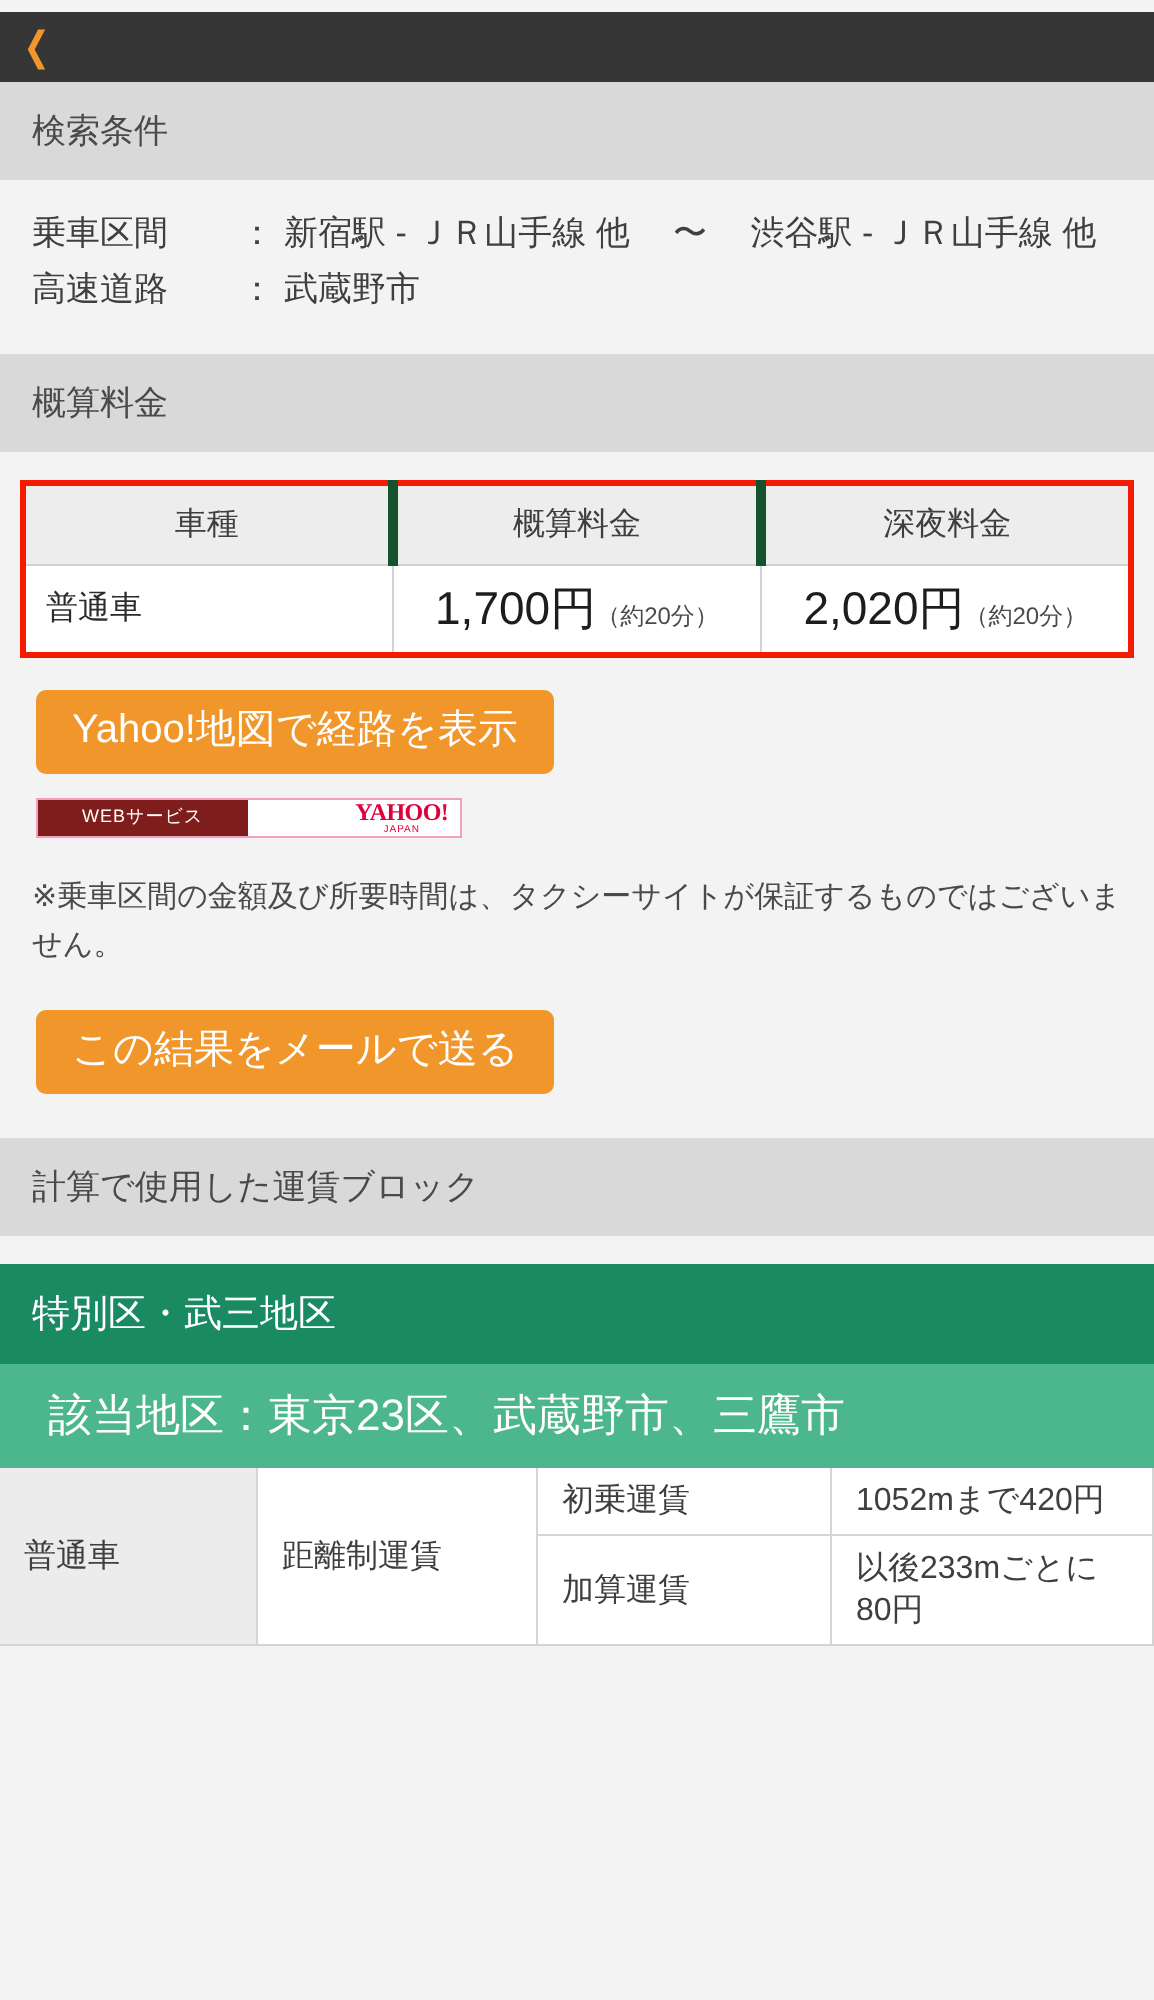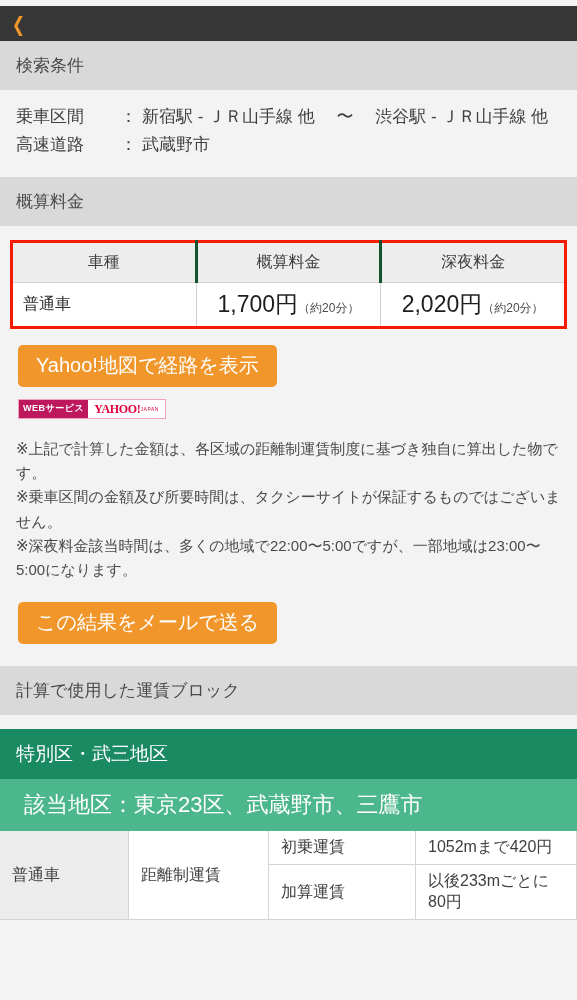--- a/index.html
+++ b/index.html
@@ -91,21 +91,21 @@
     background: #ffffff;
     table-layout: fixed;
   }
   .fare-table th {
     background: #ededed;
     font-size: 16px;
     font-weight: normal;
     color: #3f3f3f;
     padding: 9px 4px;
     text-align: center;
-    border-right: 3px solid #14532d;
+    border-right: 5px solid #14532d;
     border-bottom: 1px solid #d2d2d2;
   }
   .fare-table th:last-child { border-right: none; }
   .fare-table td {
     font-size: 16px;
     color: #2c2c2c;
     padding: 6px 8px;
     border-right: 1px solid #d2d2d2;
     background: #ffffff;
     text-align: center;
@@ -149,35 +149,37 @@
     display: inline-flex;
     align-items: stretch;
     border: 1px solid #f2a0bb;
     margin: 12px 0 0 18px;
     background: #ffffff;
     height: 20px;
     box-sizing: border-box;
     overflow: hidden;
   }
   .yahoo-badge-left {
-    background: #be185d;
+    background: #7f1d1d;
     color: #ffffff;
     font-size: 9px;
     display: flex;
     align-items: center;
-    padding: 0 4px;
+    padding: 0 22px;
     letter-spacing: 0.5px;
-    font-weight: bold;
+    font-weight: normal;
   }
   .yahoo-badge-right {
     display: flex;
+    flex-direction: column;
     justify-content: center;
     align-items: center;
     padding: 0 6px;
     background: #ffffff;
+    margin-left: 48px;
   }
   .yahoo-word {
     color: #e0003c;
     font-size: 12px;
     font-weight: bold;
     font-family: "Liberation Serif", "DejaVu Serif", serif;
     line-height: 1;
     letter-spacing: -0.3px;
   }
   .yahoo-sub {
@@ -311,23 +313,21 @@
 
 <div class="yahoo-badge">
   <span class="yahoo-badge-left">WEBサービス</span>
   <span class="yahoo-badge-right">
     <span class="yahoo-word">YAHOO!</span>
     <span class="yahoo-sub">JAPAN</span>
   </span>
 </div>
 
 <div class="notes">
-  <p>※上記で計算した金額は、各区域の距離制運賃制度に基づき独自に算出した物です。</p>
   <p>※乗車区間の金額及び所要時間は、タクシーサイトが保証するものではございません。</p>
-  <p>※深夜料金該当時間は、多くの地域で22:00〜5:00ですが、一部地域は23:00〜5:00になります。</p>
 </div>
 
 <div class="btn-stack">
   <button class="orange-btn">この結果をメールで送る</button>
 </div>
 
 <div class="section-band">計算で使用した運賃ブロック</div>
 
 <div class="gap-strip"></div>
 

